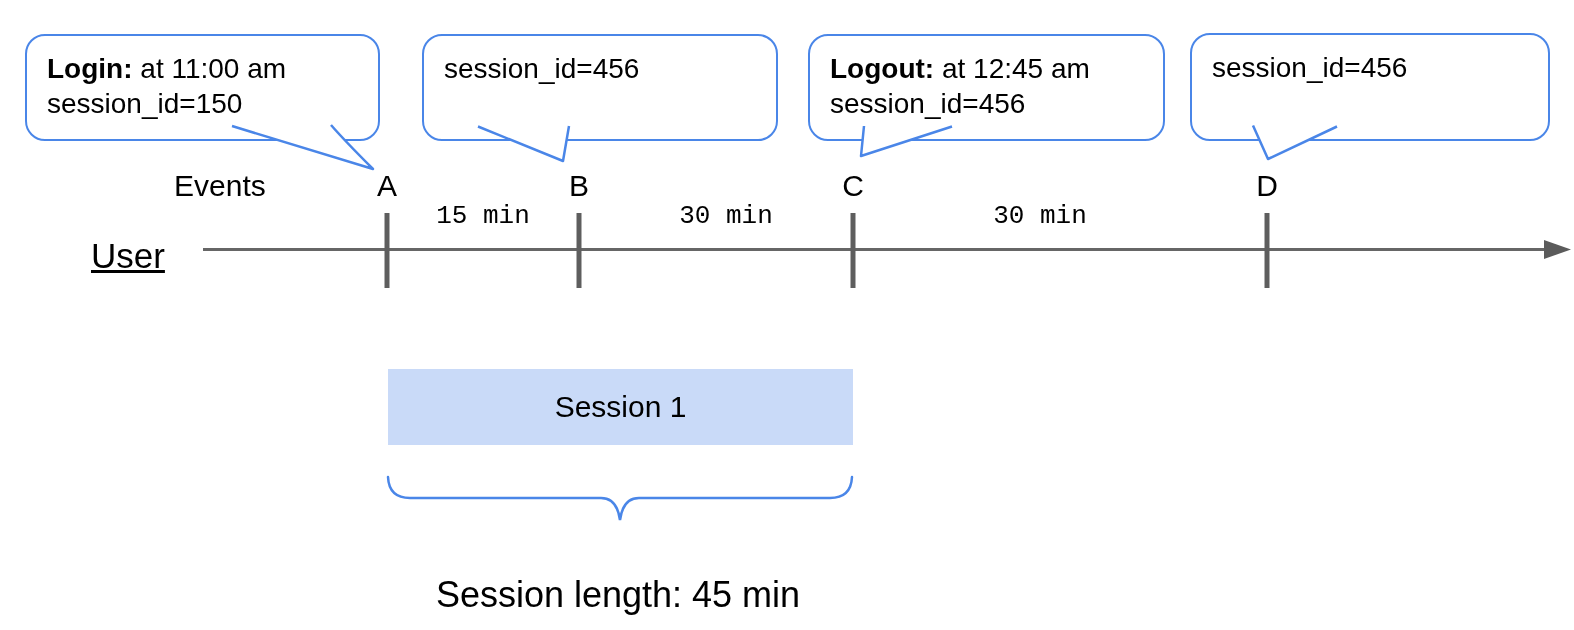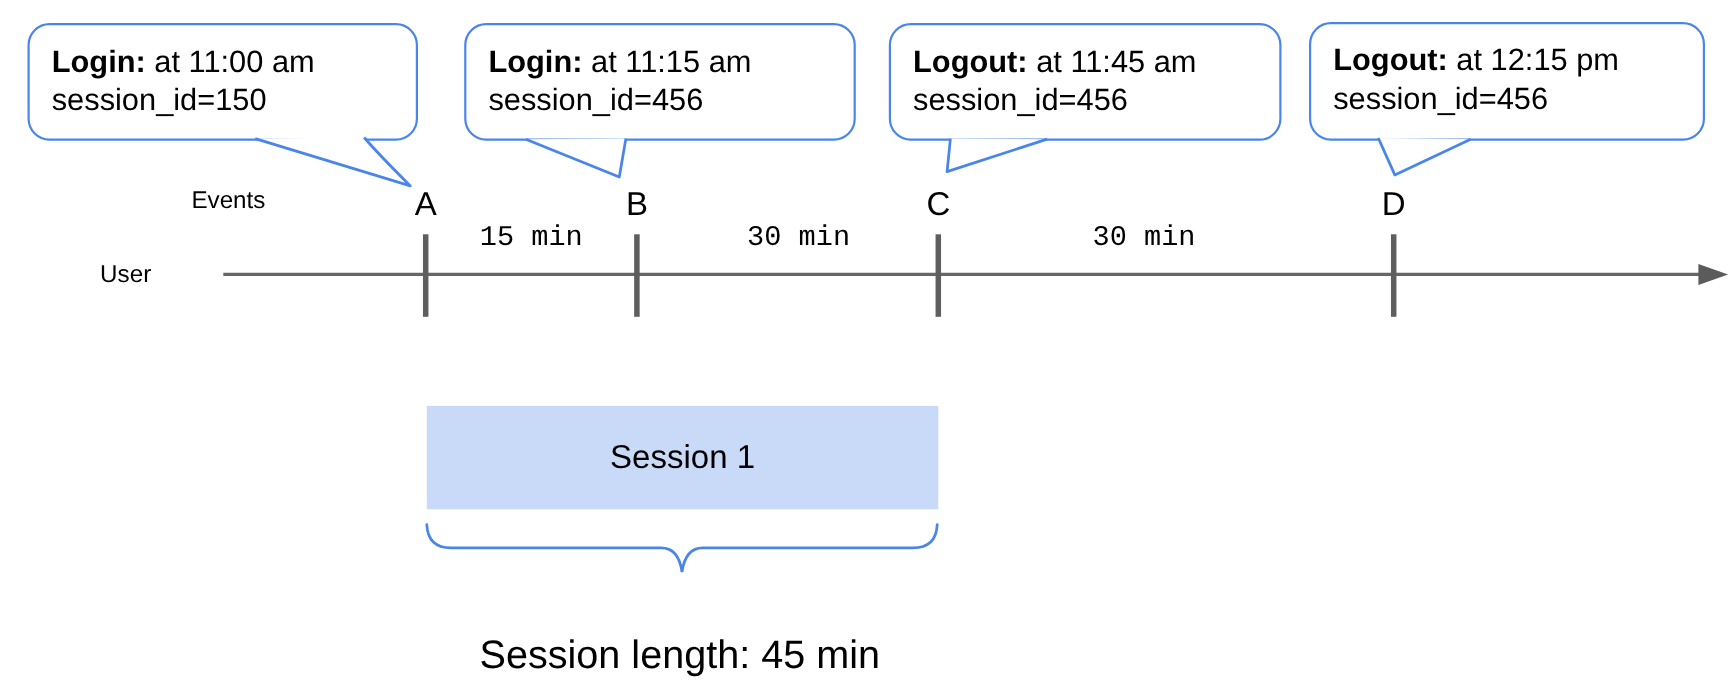--- a/index.html
+++ b/index.html
@@ -2,58 +2,56 @@
 <html><head>
 <meta charset="utf-8">
 <style>
   html,body{margin:0;padding:0;background:#ffffff;}
   .canvas{
     position:relative;width:1574px;height:630px;background:#ffffff;overflow:hidden;
     font-family:"Liberation Sans","DejaVu Sans",sans-serif;color:#000;
   }
   .bubble{
     position:absolute;background:#ffffff;border:2.5px solid #4a86e8;border-radius:20px;
-    box-sizing:border-box;padding:15px 20px 0 20px;font-size:28px;line-height:35px;z-index:1;
+    box-sizing:border-box;padding:15px 20px 0 20px;font-size:28px;line-height:35px;z-index:1;margin-top:13px;
   }
   .bubble b{font-weight:bold;}
   .overlay{position:absolute;left:0;top:0;z-index:5;pointer-events:none;}
   .lbl{position:absolute;white-space:nowrap;z-index:2;}
   .lbl.center{transform:translateX(-50%);}
-  .axis-name{font-size:22px;text-align:center;}
-  .user-name{font-size:22px;}
+  .axis-name{font-size:30px;text-align:center;}
+  .user-name{font-size:35px;text-decoration:underline;}
   .tick-letter{font-size:30px;}
   .interval{font-size:26px;font-family:Liberation Mono, monospace;}
   .session-bar{
-    position:absolute;left:388px;top:369px;width:465px;height:94px;background:#c9daf8;
+    position:absolute;left:388px;top:369px;width:465px;height:76px;background:#c9daf8;
     display:flex;align-items:center;justify-content:center;font-size:30px;z-index:1;
   }
   .session-length{font-size:36px;}
 </style>
 </head>
 <body>
 
 <div class="canvas">
 
   <div class="bubble" style="left:25px;top:21px;width:355px;height:107px">
     <div><b>Login:</b> <span>at 11:00 am</span></div>
     <div>session_id=150</div>
   </div>
 
   <div class="bubble" style="left:422px;top:21px;width:356px;height:107px">
-    <div><b>Login:</b> <span>at 11:15 am</span></div>
     <div>session_id=456</div>
   </div>
 
   <div class="bubble" style="left:808px;top:21px;width:357px;height:107px">
-    <div><b>Logout:</b> <span>at 11:45 am</span></div>
+    <div><b>Logout:</b> <span>at 12:45 am</span></div>
     <div>session_id=456</div>
   </div>
 
   <div class="bubble" style="left:1190px;top:20px;width:360px;height:108px">
-    <div><b>Logout:</b> <span>at 12:15 pm</span></div>
     <div>session_id=456</div>
   </div>
 
   <span class="lbl axis-name" style="left:174px;top:169px">Events</span>
   <span class="lbl user-name" style="left:91px;top:236px">User</span>
 
   <span class="lbl center tick-letter" style="left:387px;top:169px">A</span>
   <span class="lbl center tick-letter" style="left:579px;top:169px">B</span>
   <span class="lbl center tick-letter" style="left:853px;top:169px">C</span>
   <span class="lbl center tick-letter" style="left:1267px;top:169px">D</span>

